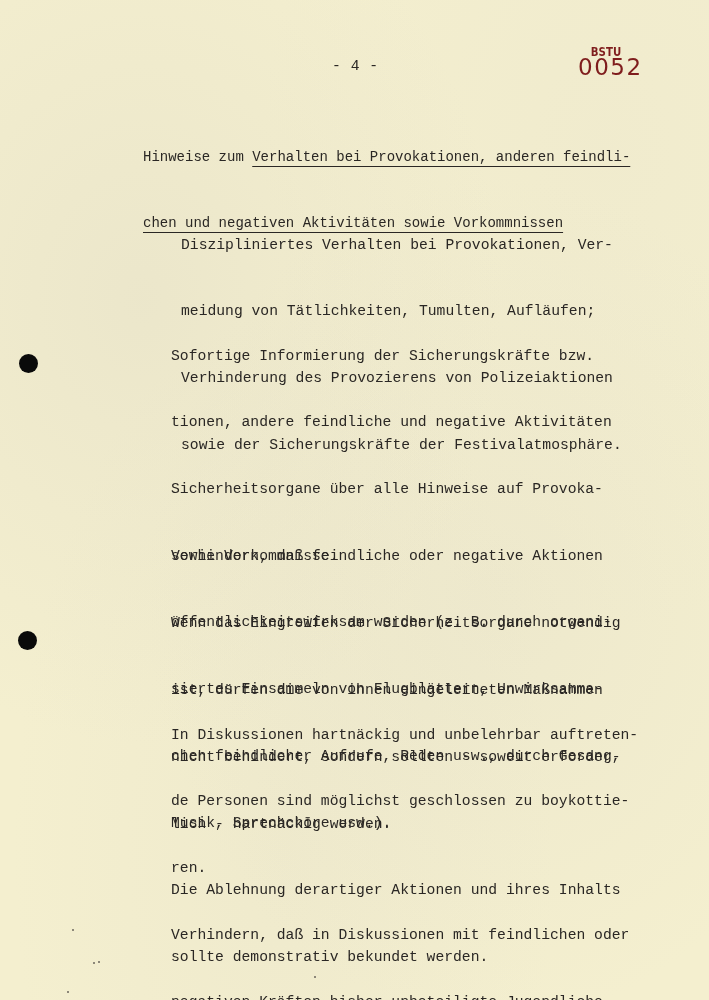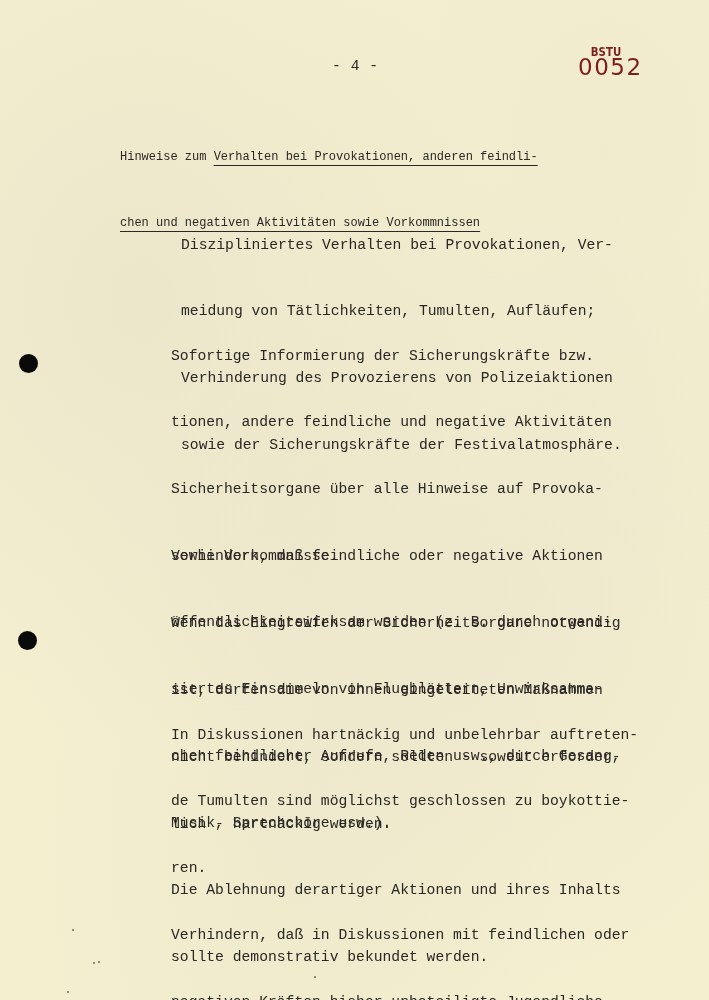--- a/index.html
+++ b/index.html
@@ -46,23 +46,23 @@
   }
   .stamp-number {
     display: block;
     font-size: 23px;
     font-weight: normal;
     line-height: 17px;
     letter-spacing: 1.5px;
   }
   .heading {
     position: absolute;
-    left: 120px;
+    left: 143px;
     top: 101px;
-    font-size: 12px;
+    font-size: 14px;
     line-height: 22.3px;
     white-space: pre;
   }
   .heading .line { display: block; }
   .heading .ul {
     text-decoration: underline;
     text-decoration-thickness: 1px;
     text-underline-offset: 5px;
   }
   .body-text {
@@ -126,21 +126,21 @@
   <span class="line">öffentlichkeitswirksam werden (z. B. durch organi-</span>
   <span class="line">siertes Einsammeln von Flugblättern, Unwirksamma-</span>
   <span class="line">chen feindlicher Aufrufe, Reden usw., durch Gesang,</span>
   <span class="line">Musik, Sprechchöre usw.).</span>
   <span class="line">Die Ablehnung derartiger Aktionen und ihres Inhalts</span>
   <span class="line">sollte demonstrativ bekundet werden.</span>
 </div>
 
 <div class="body-text" style="top:679px;">
   <span class="line">In Diskussionen hartnäckig und unbelehrbar auftreten-</span>
-  <span class="line">de Tumulten sind möglichst geschlossen zu boykottie-</span>
+  <span class="line">de Personen sind möglichst geschlossen zu boykottie-</span>
   <span class="line">ren.</span>
   <span class="line">Verhindern, daß in Diskussionen mit feindlichen oder</span>
   <span class="line">negativen Kräften bisher unbeteiligte Jugendliche</span>
   
   
 </div>
 
 <div class="punch-hole" style="left:19px; top:354px;"></div>
 <div class="punch-hole" style="left:18px; top:631px;"></div>
 

